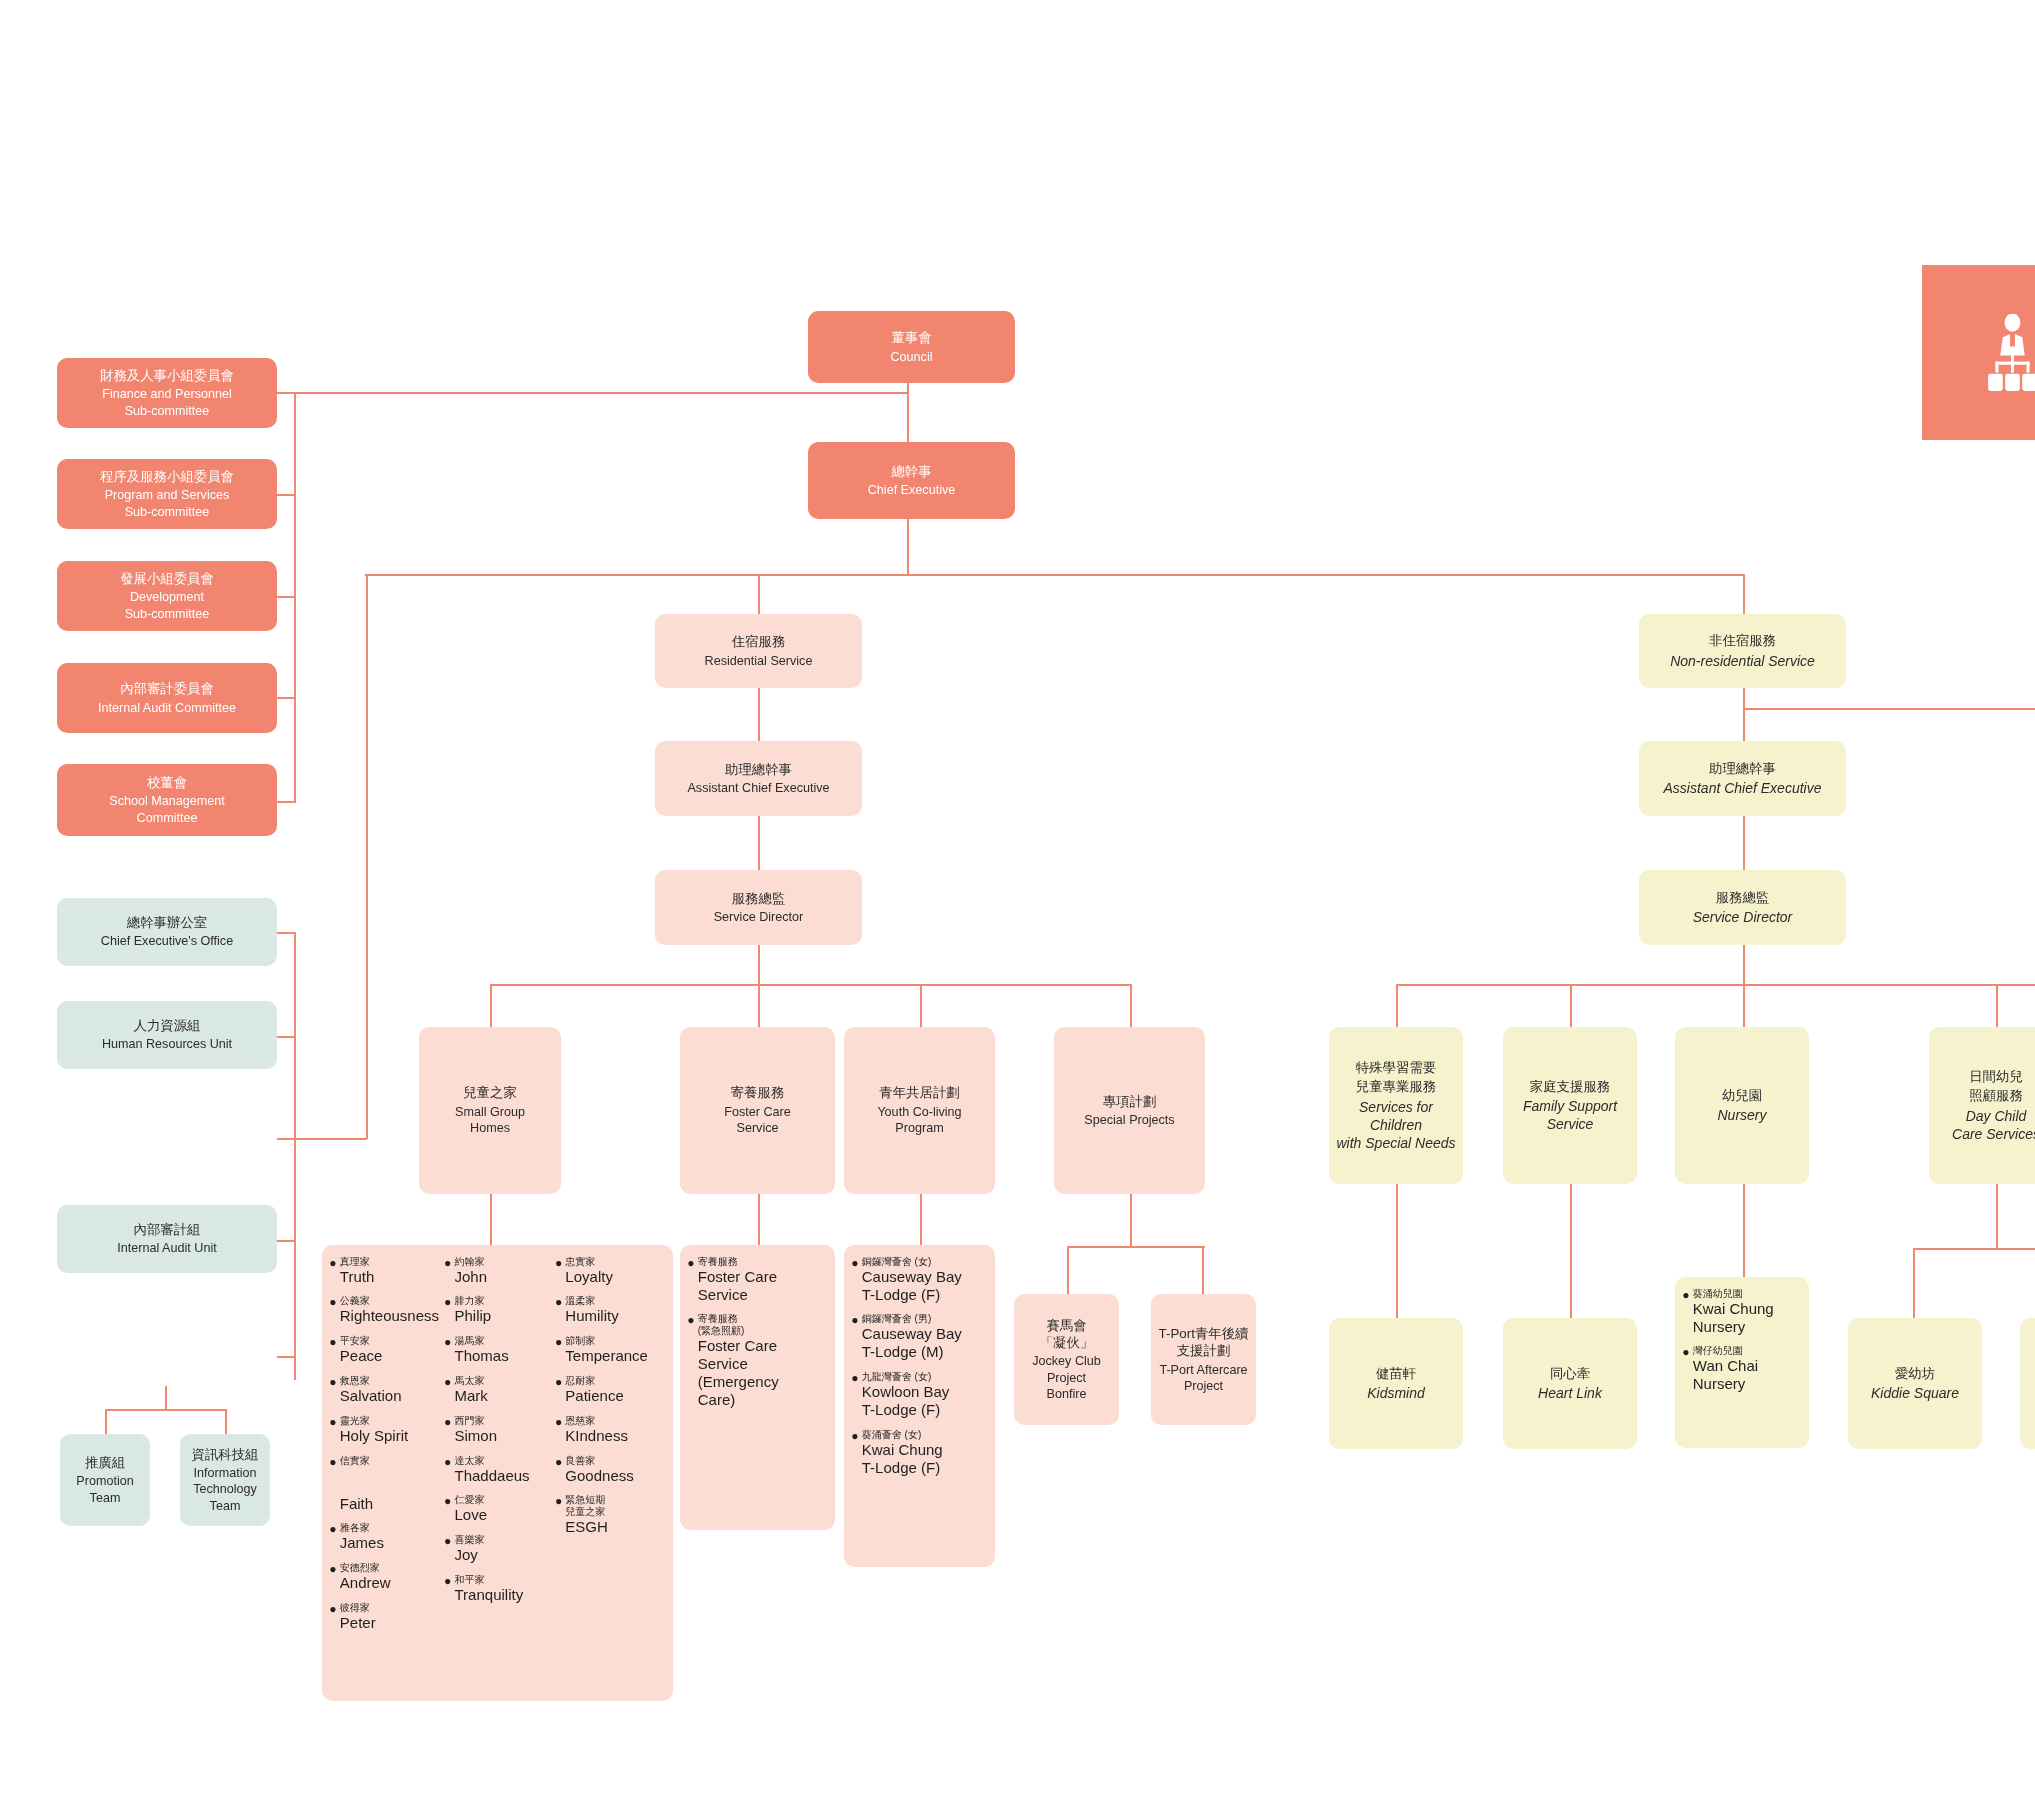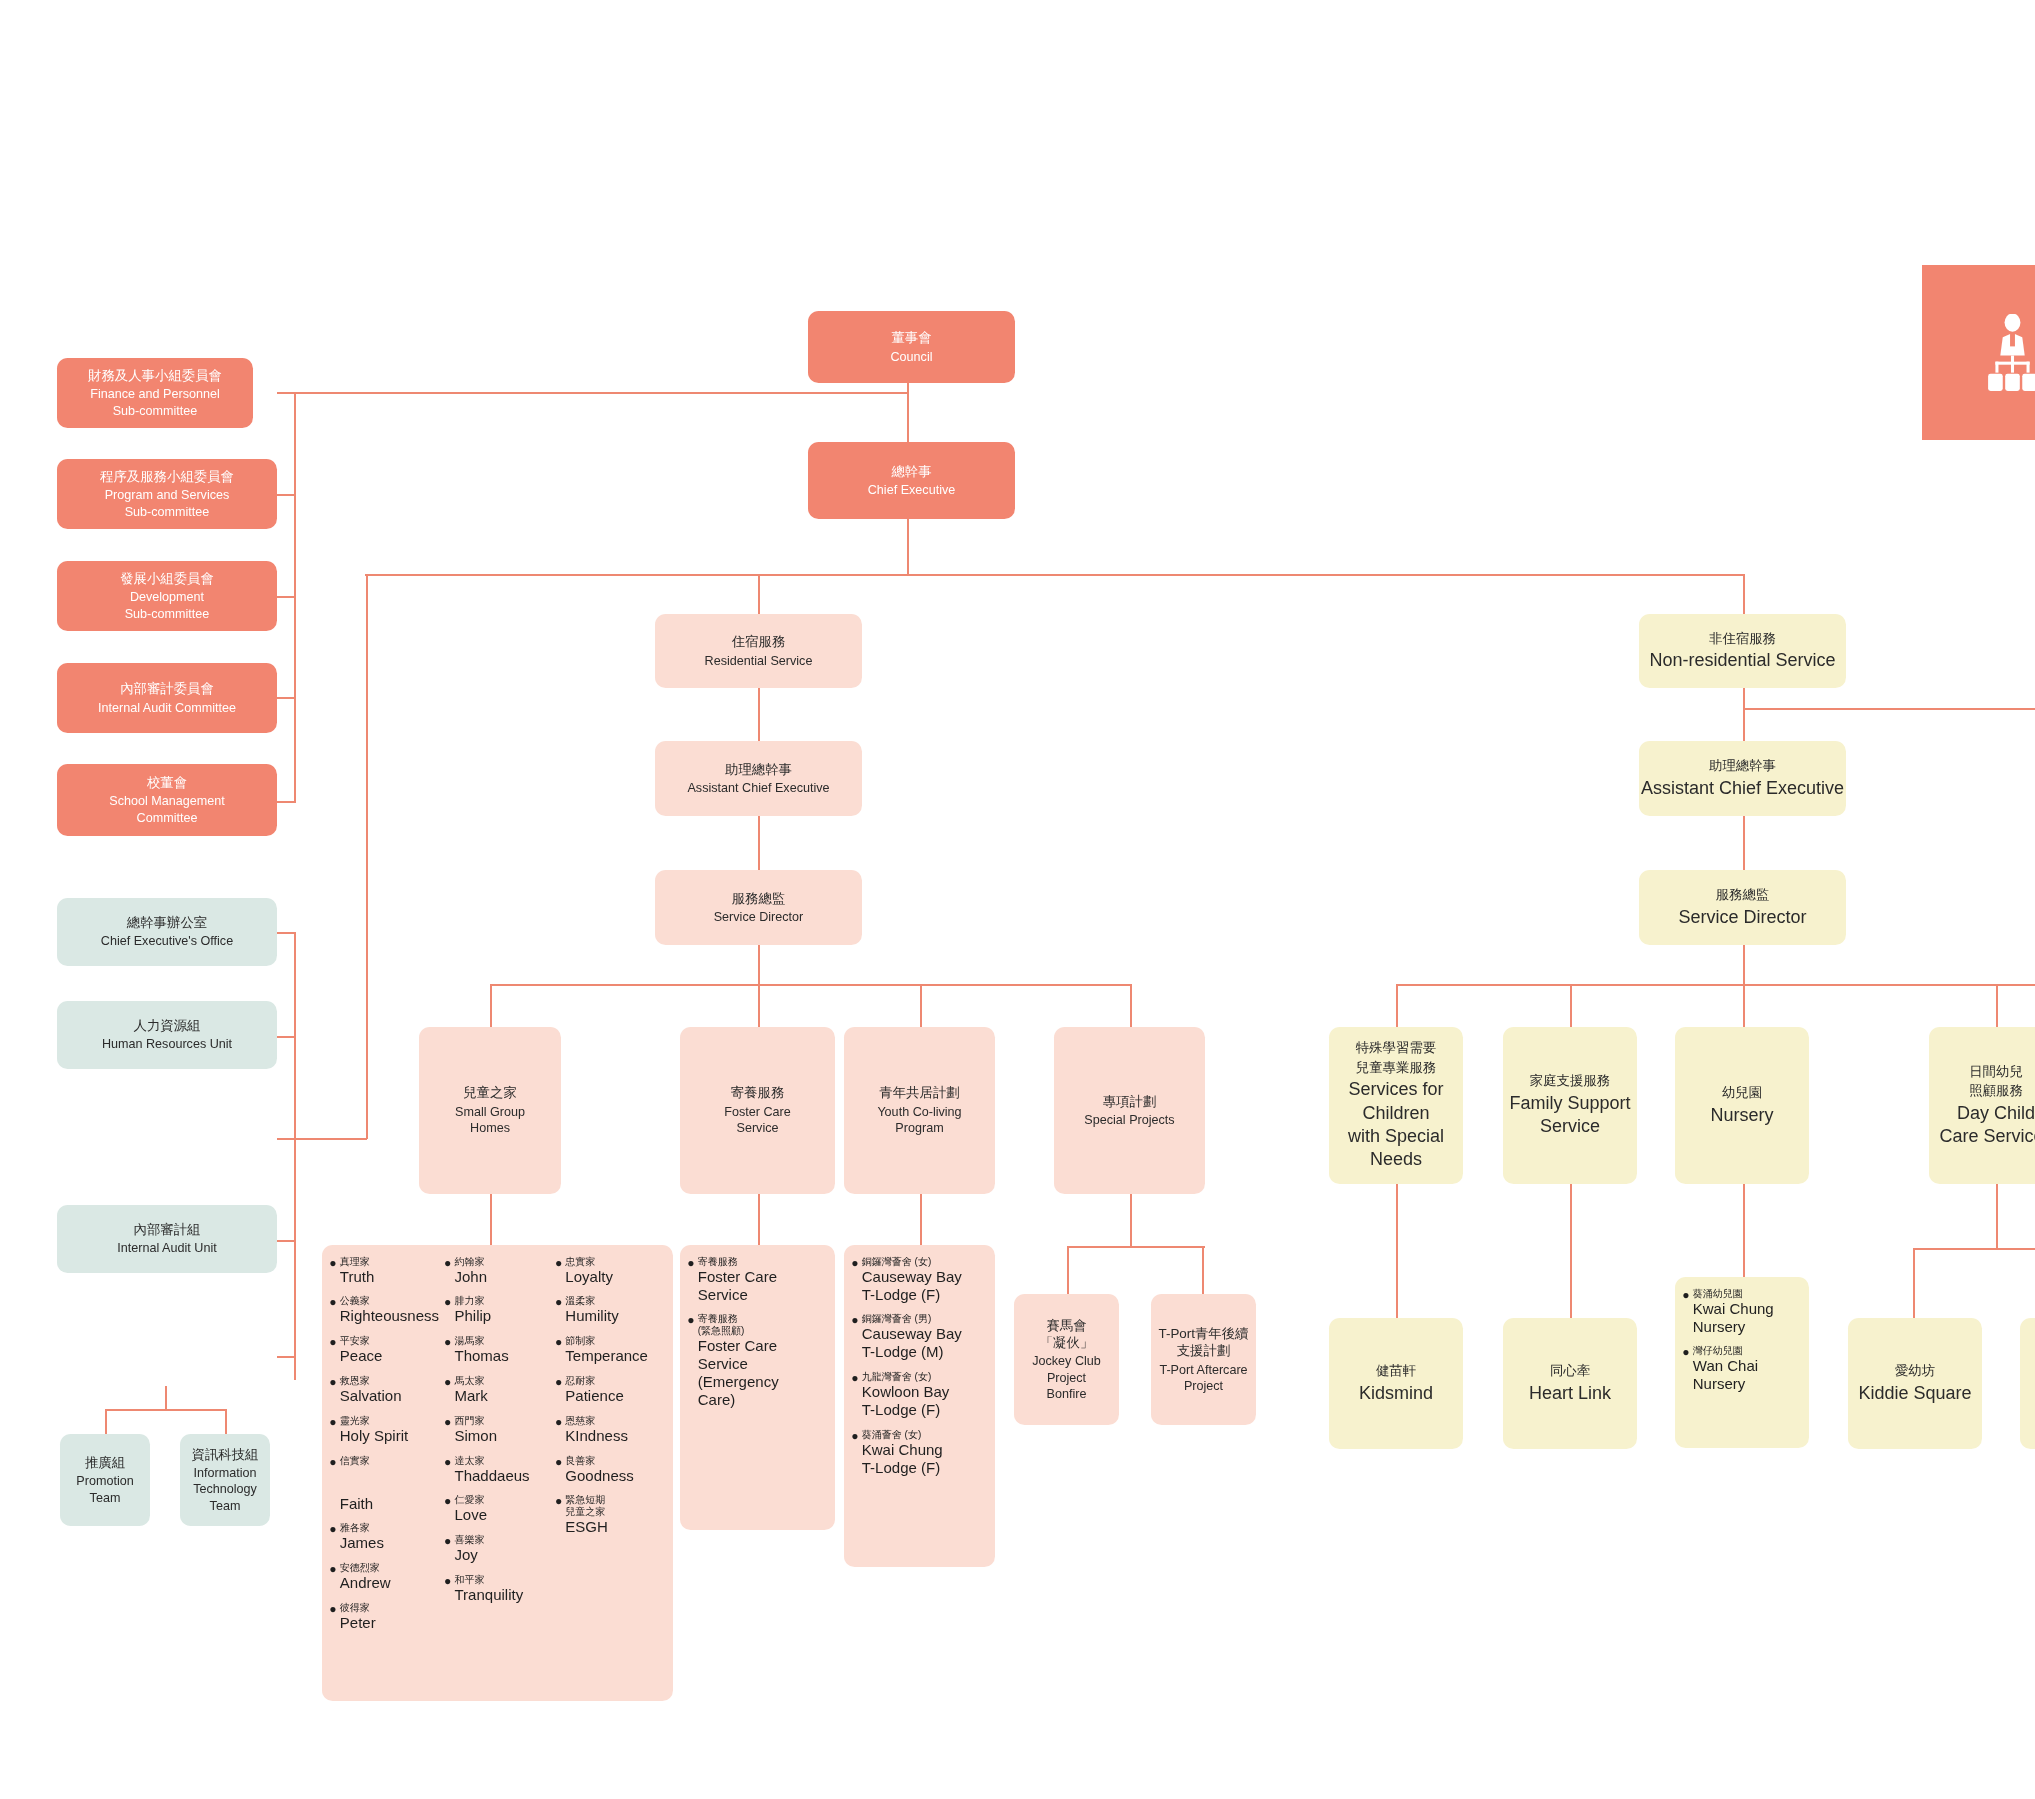--- a/index.html
+++ b/index.html
@@ -32,21 +32,21 @@
   .n-coral .en { font-size: 12.6px; }
 
   
   .n-pink  { background: #FBDDD3; color: #2b2b2b; }
   .n-pink .zh { font-size: 13.4px; margin-bottom: 2px; }
   .n-pink .en { font-size: 12.6px; }
 
   
   .n-yellow { background: #F7F2CE; color: #2b2b2b; }
   .n-yellow .zh { font-size: 13.4px; margin-bottom: 2px; }
-  .n-yellow .en { font-size: 18px; }
+  .n-yellow .en { font-size: 14px; font-style: italic; }
 
   
   .n-mint { background: #DAE8E4; color: #2b2b2b; }
   .n-mint .zh { font-size: 13.4px; margin-bottom: 1.6px; }
   .n-mint .en { font-size: 12.6px; }
 
   
   .listcard {
     position: absolute;
     border-radius: 10.6px;
@@ -186,21 +186,21 @@
   <div class="node n-coral" style="left:808px; top:311px; width:207px; height:72px;">
     <span class="zh">董事會</span>
     <span class="en">Council</span>
   </div>
 
   <div class="node n-coral" style="left:808px; top:442px; width:207px; height:77px;">
     <span class="zh">總幹事</span>
     <span class="en">Chief Executive</span>
   </div>
 
-  <div class="node n-coral" style="left:57px; top:358px; width:196px; height:70px;">
+  <div class="node n-coral" style="left:57px; top:358px; width:220px; height:70px;">
     <span class="zh">財務及人事小組委員會</span>
     <span class="en">Finance and Personnel</span>
     <span class="en">Sub-committee</span>
   </div>
   <div class="node n-coral" style="left:57px; top:459px; width:220px; height:70px;">
     <span class="zh">程序及服務小組委員會</span>
     <span class="en">Program and Services</span>
     <span class="en">Sub-committee</span>
   </div>
   <div class="node n-coral" style="left:57px; top:561px; width:220px; height:70px;">

